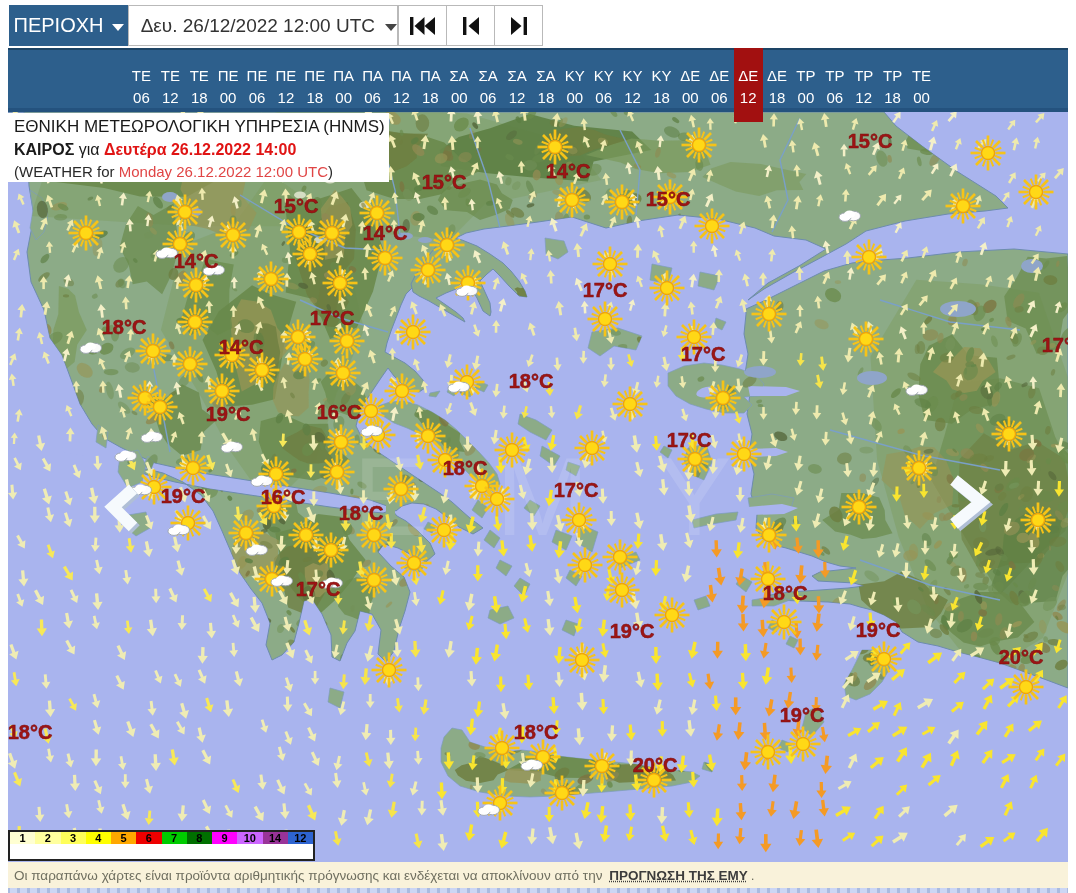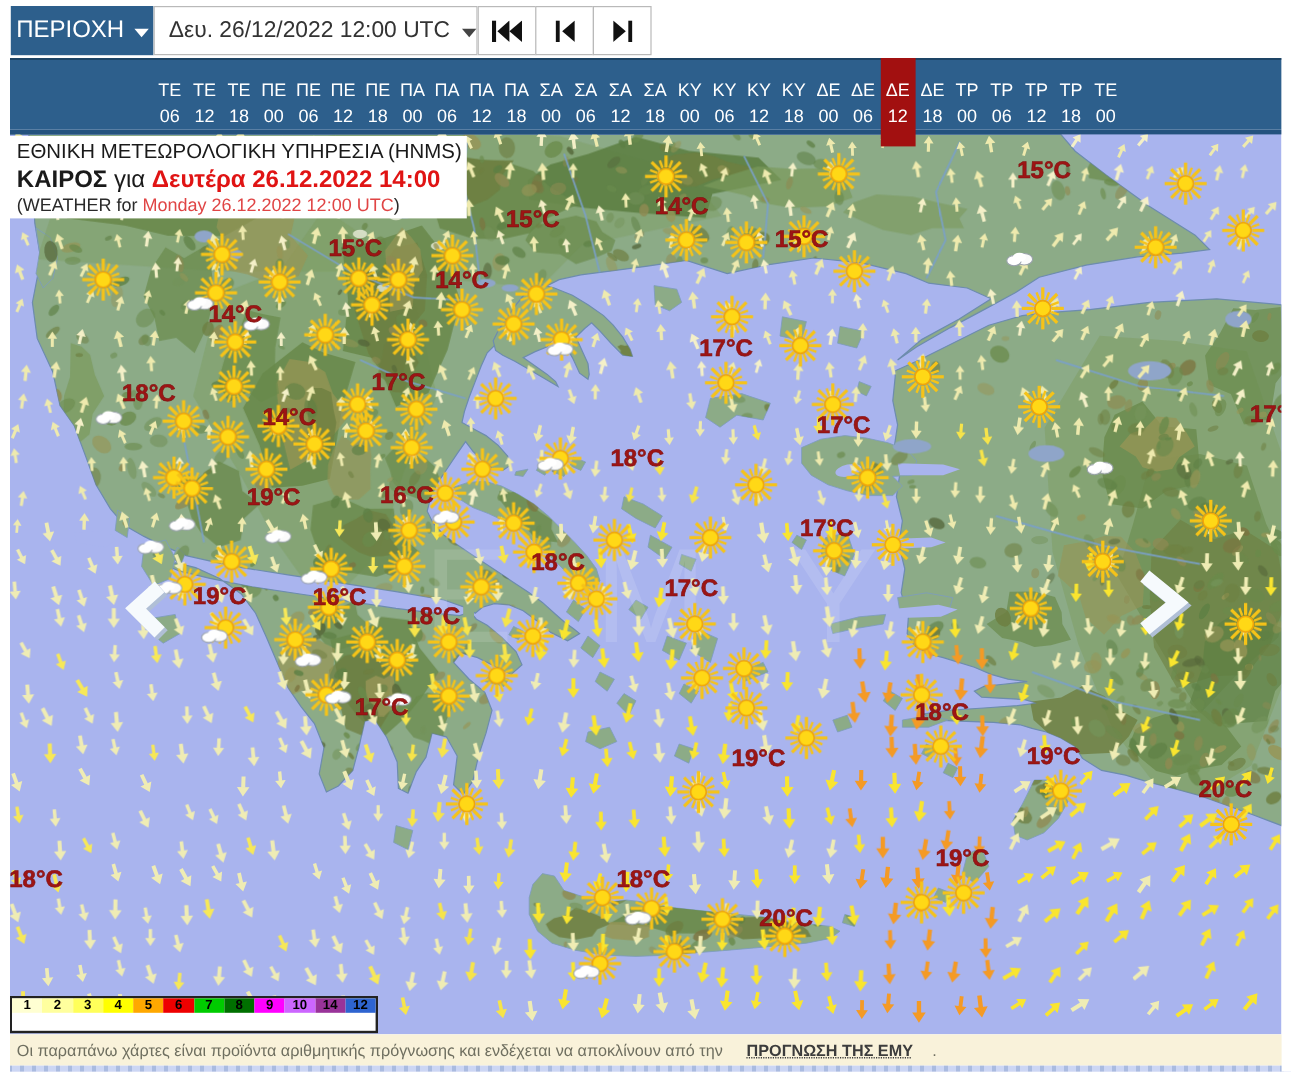--- a/index.html
+++ b/index.html
@@ -16,32 +16,32 @@
  font-size:20px;display:flex;flex-direction:column;align-items:center;justify-content:center;line-height:24px}
 .tcols{position:absolute;left:119px;top:0;height:58px;display:flex}
 .tcol{width:28.9px;height:72px;color:#fff;font-size:15px;display:flex;flex-direction:column;align-items:center;justify-content:center;gap:5px}
 .tcol.hl{background:#a21010;position:relative}
 .tcol.hl:before{content:'';position:absolute;left:0;top:-2px;width:100%;height:2px;background:#a21010}
 .mapwrap{position:absolute;left:8px;top:108px;width:1060px;height:754px}
 .mapwrap svg{display:block}
 .maptop{position:absolute;left:8px;top:108px;width:1060px;height:4px;background:#24527e}
 .titlebox{position:absolute;left:8px;top:113px;width:381px;height:69px;background:#fff;padding:3px 0 0 6px;white-space:nowrap;overflow:hidden}
 .titlebox .l1{font-size:17px;color:#1a1a1a;line-height:22px}
-.titlebox .l2{font-size:20px;color:#1a1a1a;line-height:24px}
+.titlebox .l2{font-size:16px;color:#1a1a1a;line-height:24px}
 .titlebox .l2 b{font-weight:bold}
 .titlebox .l2 .rd{color:#e01414;font-weight:bold}
 .titlebox .l3{font-size:15px;color:#2a2a2a;line-height:19px}
 .titlebox .l3 .rd{color:#e04545}
 .legend{position:absolute;left:8px;top:830px;width:307px;height:31px;background:#fff;border:2px solid #222;padding:0}
 .legtitle{font-size:13px;color:#111;line-height:16px;padding-left:4px}
 .bcells{display:flex;height:12px}
 .bcell{flex:1;font-size:11px;font-weight:bold;color:#000;text-align:center;line-height:12px}
 .footer{position:absolute;left:8px;top:862px;width:1068px;height:26px;background:#f9f2da;font-size:13.5px;color:#6f6f60;
  display:flex;align-items:center;padding-left:6px}
-.footer b{color:#3c3c3c;text-decoration:underline;text-decoration-style:dotted;margin:0 16px}
+.footer b{color:#3c3c3c;text-decoration:underline;text-decoration-style:dotted;margin:0 3px}
 .strip{position:absolute;left:0;top:888px;width:1076px;height:5px;
  background:repeating-linear-gradient(90deg,#ccd6f4 0px,#ccd6f4 7px,#aabbe0 7px,#aabbe0 10px)}
 .wm{position:absolute;left:0;top:0;width:8px;height:893px;background:#fff}
 .wm2{position:absolute;left:1068px;top:0;width:8px;height:893px;background:#fff}
 </style></head>
 <body>
 <div id="page">
 <div class="mapwrap">
       <svg width="1060" height="754" viewBox="8 108 1060 754">
         <defs>

